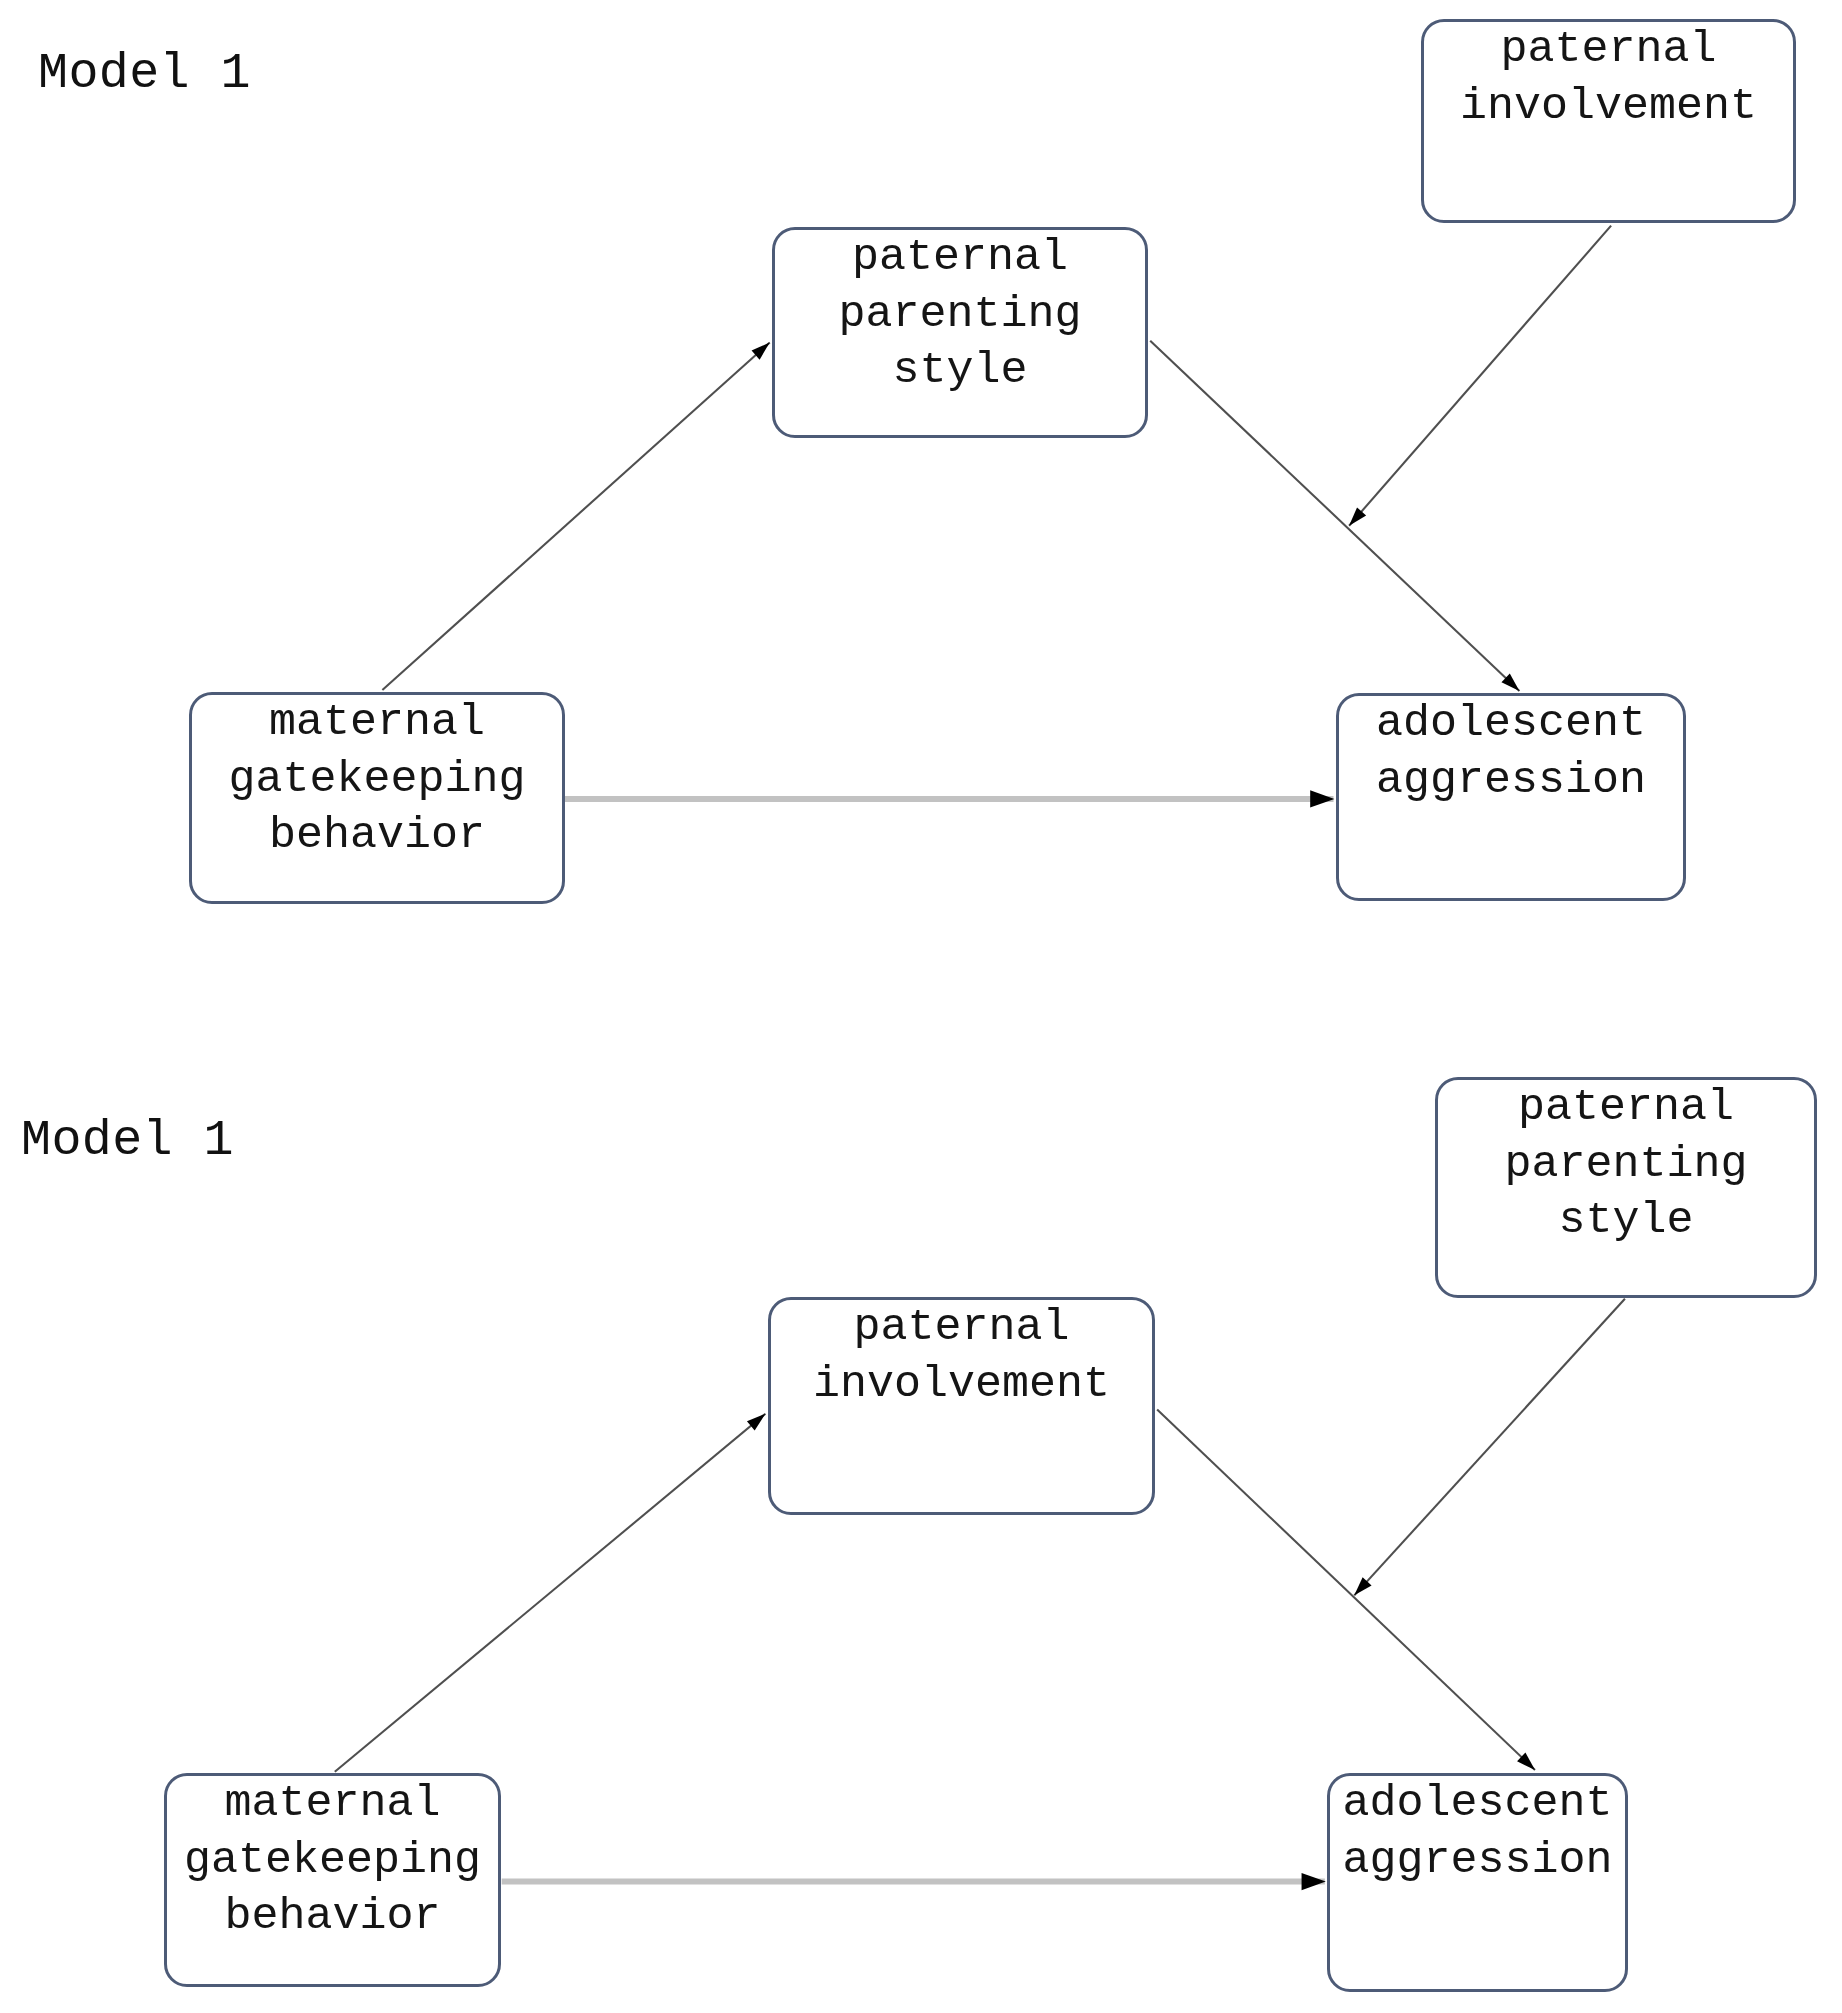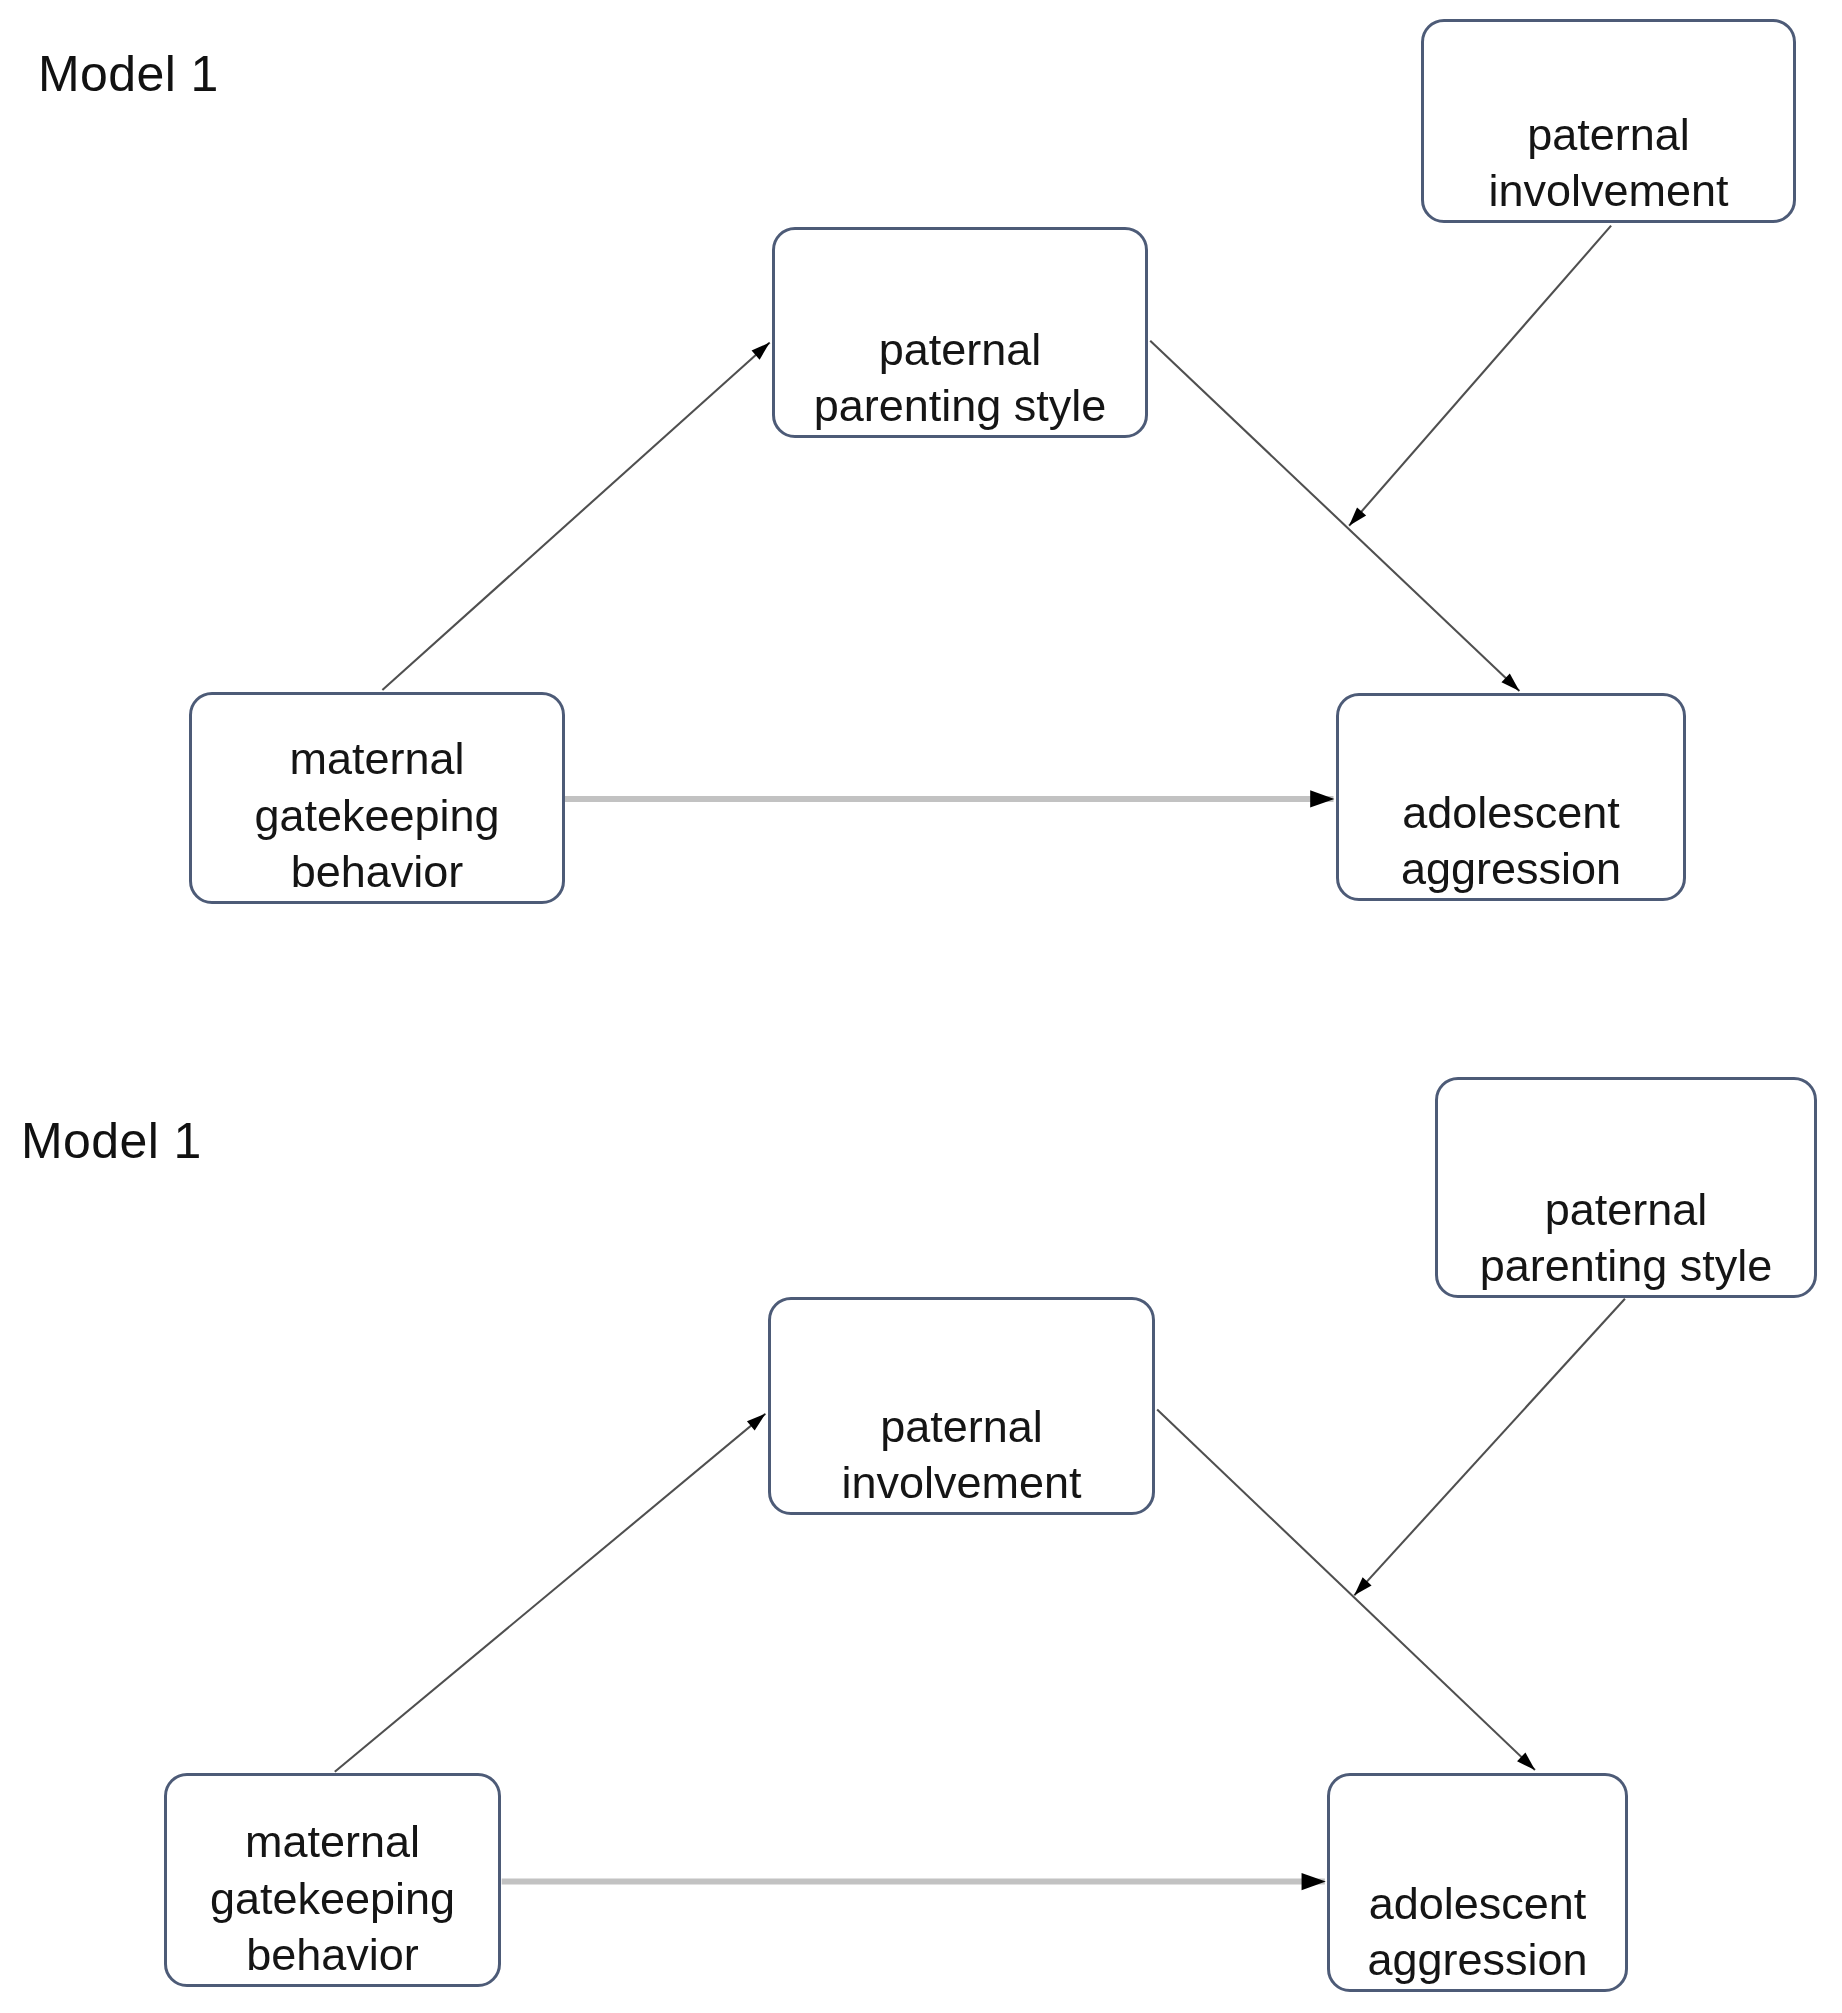--- a/index.html
+++ b/index.html
@@ -5,21 +5,21 @@
   html, body {
     margin: 0;
     padding: 0;
     background: #ffffff;
   }
   .canvas {
     position: relative;
     width: 1843px;
     height: 2013px;
     background: #ffffff;
-    font-family: Liberation Sans, sans-serif;
+    font-family: Liberation Mono, monospace;
     overflow: hidden;
   }
   .arrow-layer {
     position: absolute;
     left: 0;
     top: 0;
     width: 1843px;
     height: 2013px;
   }
   .model-label {
@@ -29,21 +29,21 @@
     white-space: nowrap;
     letter-spacing: 0.4px;
   }
   .node {
     position: absolute;
     box-sizing: border-box;
     background: #ffffff;
     border: 3.5px solid #4d5b77;
     border-radius: 23px;
     display: flex;
-    align-items: flex-end;
+    align-items: flex-start;
     justify-content: center;
     padding: 0 29px;
   }
   .node-text {
     font-size: 45px;
     line-height: 1.26;
     color: #151515;
     text-align: center;
   }
 </style>

